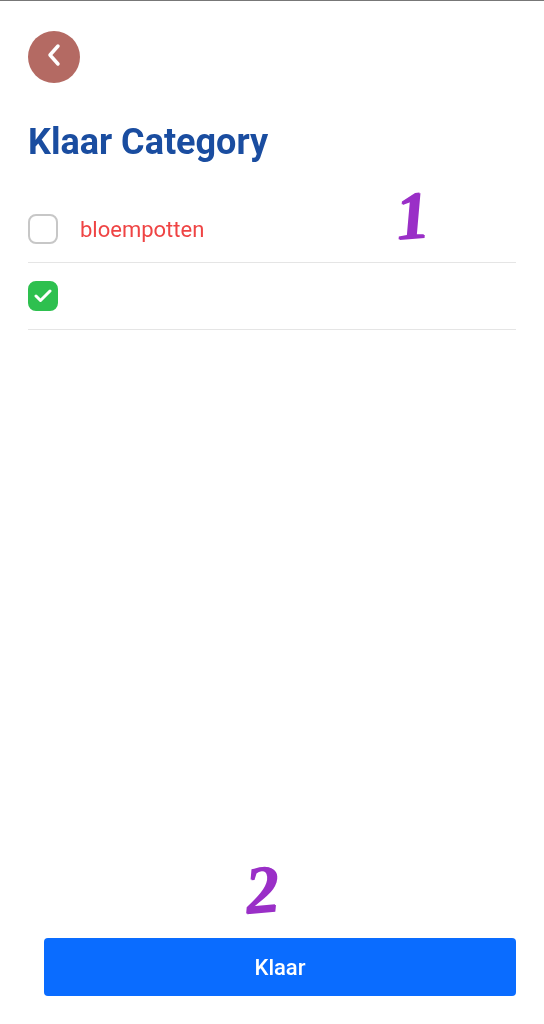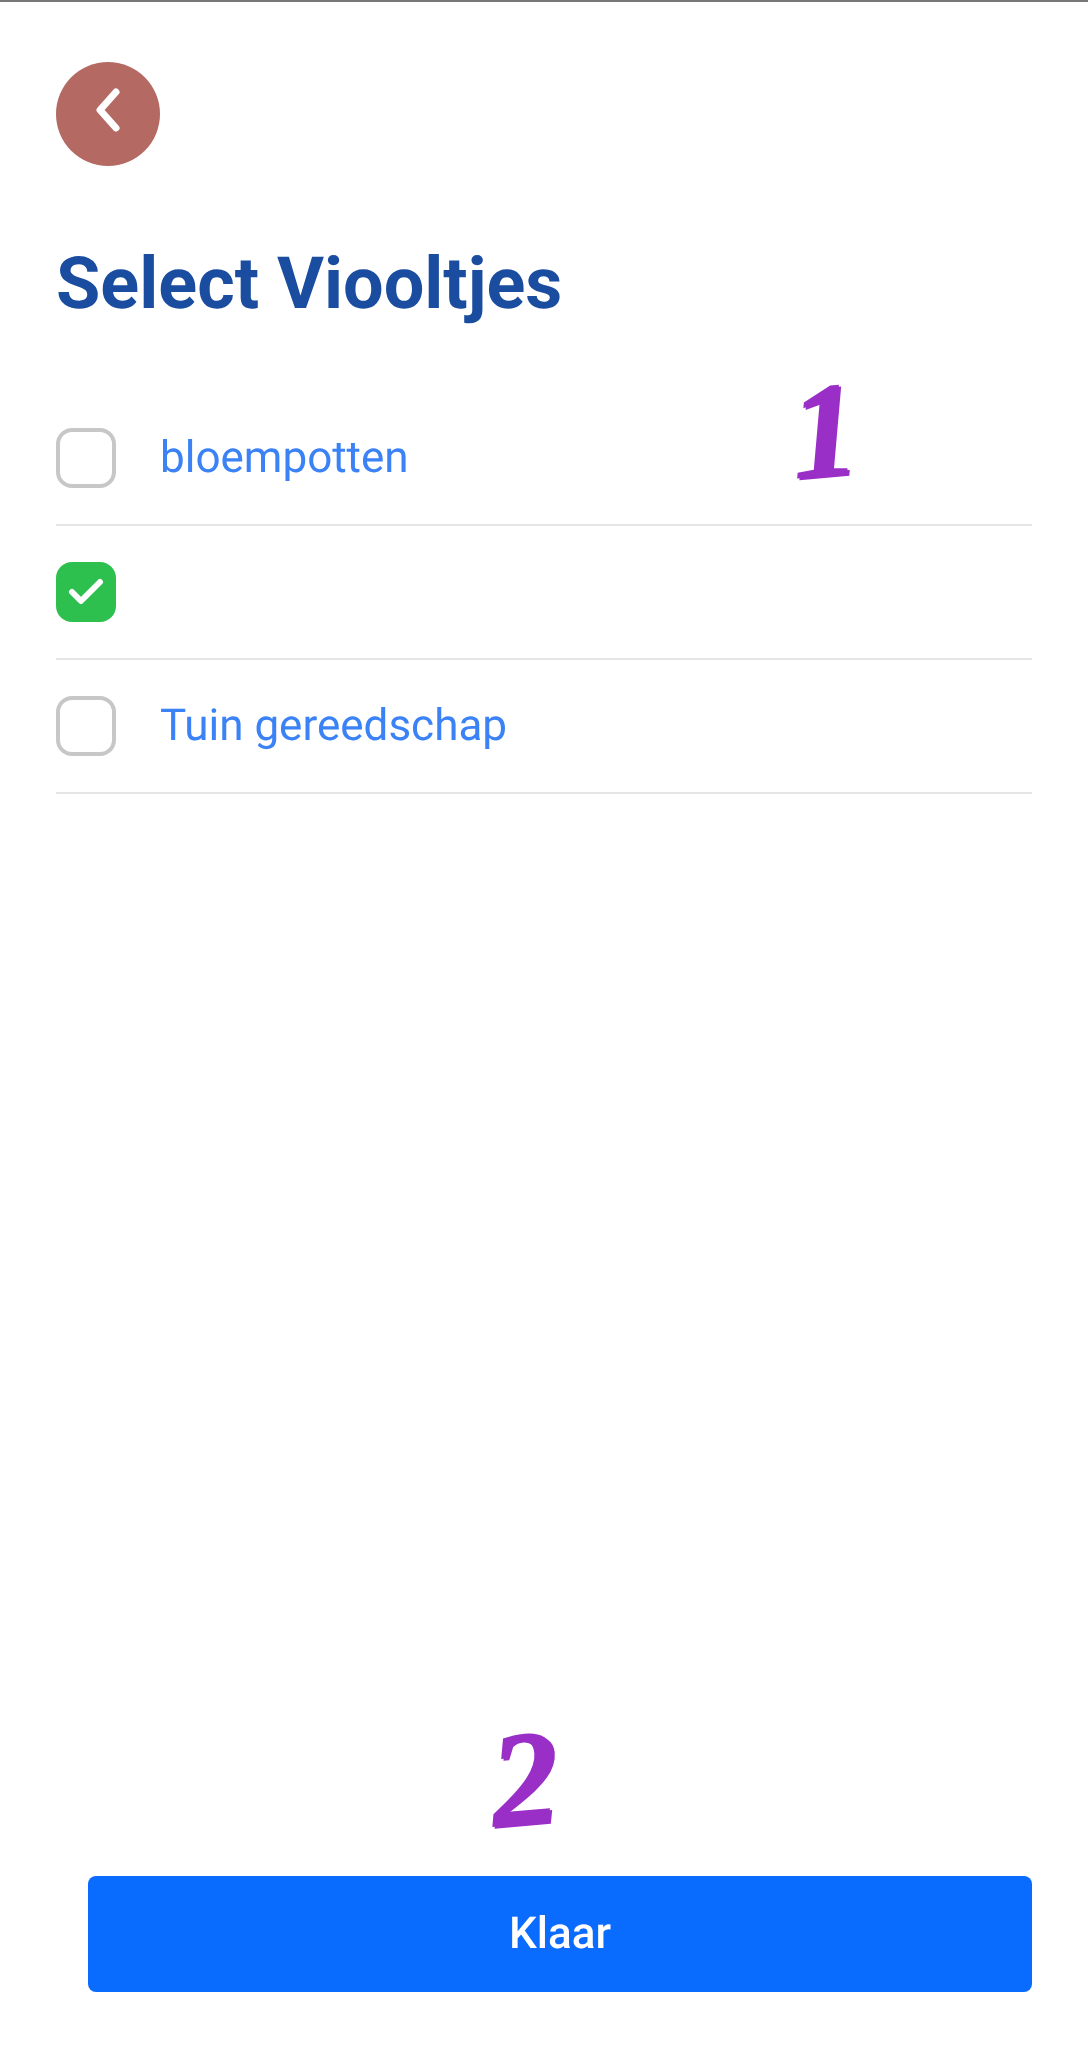--- a/index.html
+++ b/index.html
@@ -68,21 +68,21 @@
     .checkbox.checked {
       background: #2ec04f;
       border-color: #2ec04f;
     }
     .checkbox.checked svg {
       width: 18px;
       height: 14px;
     }
     .category-label {
       font-size: 22px;
-      color: #3b82f6;
+      color: #ef4444;
       font-weight: 400;
     }
     .done-button {
       position: absolute;
       bottom: 28px;
       left: 28px;
       right: 28px;
       height: 58px;
       background: #0a6cff;
       border-radius: 4px;
@@ -119,41 +119,37 @@
 <body>
 
 <div class="back-button">
   <span>
     <svg viewBox="0 0 16 24" fill="none">
       <path d="M12 3 L4 12 L12 21" stroke="#ffffff" stroke-width="3.5" stroke-linecap="round" stroke-linejoin="round"></path>
     </svg>
   </span>
 </div>
 
-<h1 class="page-title">Select Viooltjes</h1>
+<h1 class="page-title">Klaar Category</h1>
 
 <div class="category-list">
 
   <div class="category-item">
     <div class="checkbox"></div>
     <span class="category-label">bloempotten</span>
   </div>
 
   <div class="category-item">
     <div class="checkbox checked">
       <svg viewBox="0 0 18 14" fill="none">
         <path d="M2 7 L6.5 11.5 L16 2" stroke="#ffffff" stroke-width="3" stroke-linecap="round" stroke-linejoin="round"></path>
       </svg>
     </div>
   </div>
 
-  <div class="category-item">
-    <div class="checkbox"></div>
-    <span class="category-label">Tuin gereedschap</span>
-  </div>
 
 
 </div>
 
 <div class="annotation annotation-1">1</div>
 <div class="annotation annotation-2">2</div>
 
 <div class="done-button">
   <span>Klaar</span>
 </div>

